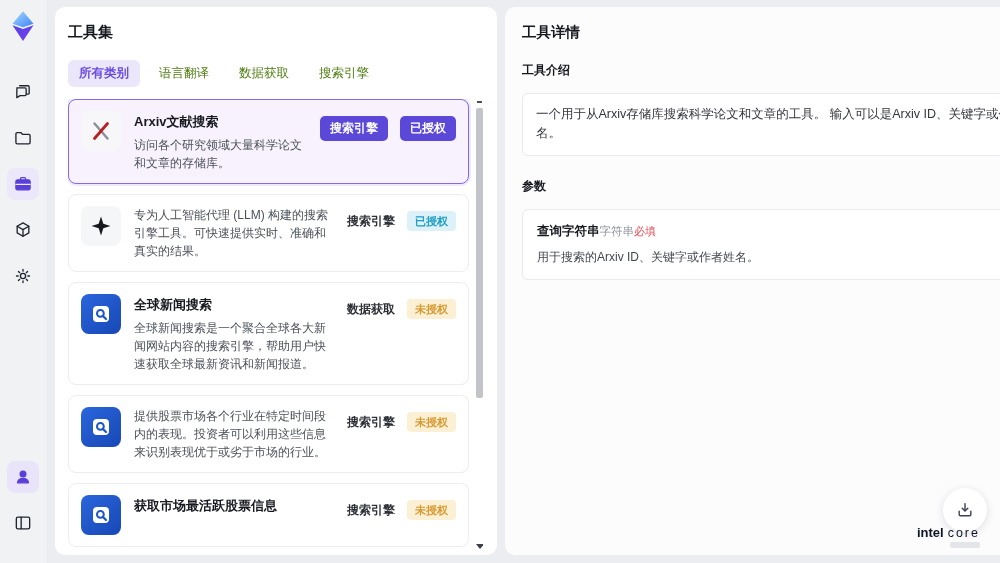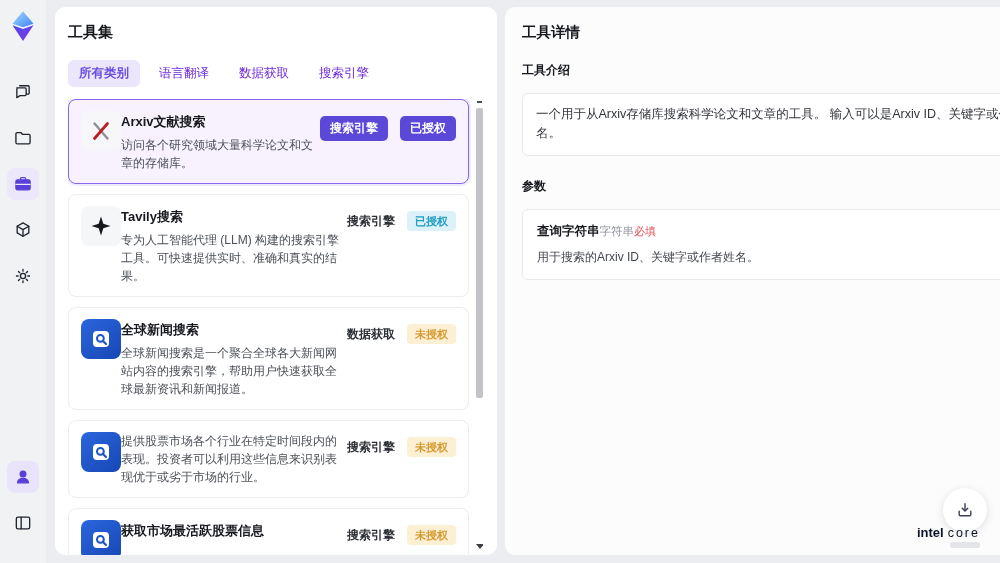--- a/index.html
+++ b/index.html
@@ -26,26 +26,26 @@
   
   .panel { position:absolute; background:#fff; border-radius:10px; }
   .left-panel  { left:55px; top:7px; width:442px; height:548px; padding:16px 14px 0 13px;
                  display:flex; flex-direction:column; }
   .right-panel { left:505px; top:7px; width:574px; height:548px; background:#fcfcfd; padding:16px 22px 0 17px; }
 
   .panel-title { font-size:15px; font-weight:bold; margin-bottom:18px; }
 
   
   .tabs { display:flex; align-items:center; gap:8px; margin-bottom:12px; }
-  .tab { font-size:12.5px; color:#6d28d9; padding:5px 11px; border-radius:6px; cursor:pointer; white-space:nowrap; }
+  .tab { font-size:12.5px; color:#4d7c0f; padding:5px 11px; border-radius:6px; cursor:pointer; white-space:nowrap; }
   .tab.active { background:#ece6fb; color:#6a4ee0; font-weight:bold; }
 
   
   .list-wrap { position:relative; flex:1; overflow:hidden; padding-right:14px; }
-  .card { display:flex; padding:11px 12px; border:1px solid #ededf1; border-radius:8px;
+  .card { display:flex; gap:13px; padding:11px 12px; border:1px solid #ededf1; border-radius:8px;
           margin-bottom:10px; background:#fff; align-items:flex-start; cursor:pointer; }
   .card.selected { background:#f7f2fe; border:1.6px solid #8767ea; box-shadow:0 0 0 2px rgba(135,103,234,.14); }
   .tool-icon { width:40px; height:40px; border-radius:8px; flex:none; display:flex; align-items:center; justify-content:center; }
   .tool-icon svg { width:24px; height:24px; }
   .icon-arxiv { background:#f7f7f9; }
   .icon-tavily { background:#f5f6f8; }
   .icon-search-blue { background:linear-gradient(140deg,#2b66dd,#1747b5); }
   .tool-text { flex:1; min-width:0; }
   .tool-name { font-size:13px; font-weight:bold; margin:2px 0 5px; }
   .tool-desc { font-size:12px; color:#4c5159; line-height:1.5; }
@@ -177,21 +177,20 @@
       <span class="auth">已授权</span>
     </div>
   </div>
         <div class="card auth-authorized">
     <div class="tool-icon icon-tavily">
   <svg viewBox="0 0 24 24">
     <path d="M12 2.5 L14.3 9.7 L21.5 12 L14.3 14.3 L12 21.5 L9.7 14.3 L2.5 12 L9.7 9.7 Z" fill="#16181d"></path>
   </svg>
 </div>
     <div class="tool-text">
-      <div class="tool-name">Tavily搜索</div>
       <div class="tool-desc">专为人工智能代理 (LLM) 构建的搜索引擎工具。可快速提供实时、准确和真实的结果。</div>
     </div>
     <div class="tool-meta">
       <span class="cat">搜索引擎</span>
       <span class="auth">已授权</span>
     </div>
   </div>
         <div class="card auth-unauthorized">
     <div class="tool-icon icon-search-blue">
   <svg viewBox="0 0 24 24">

